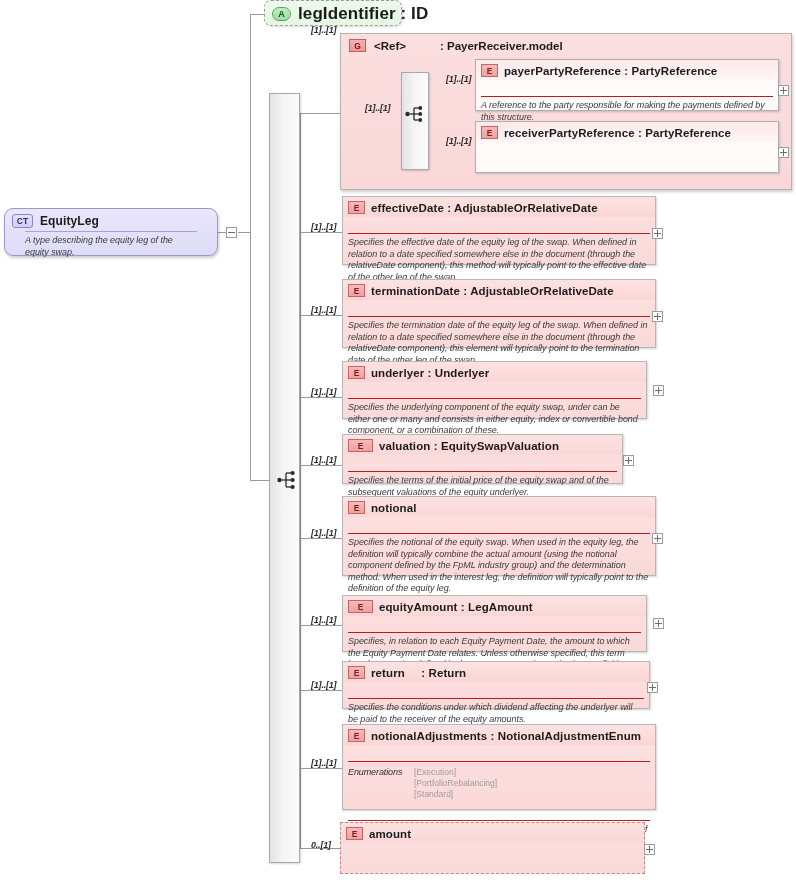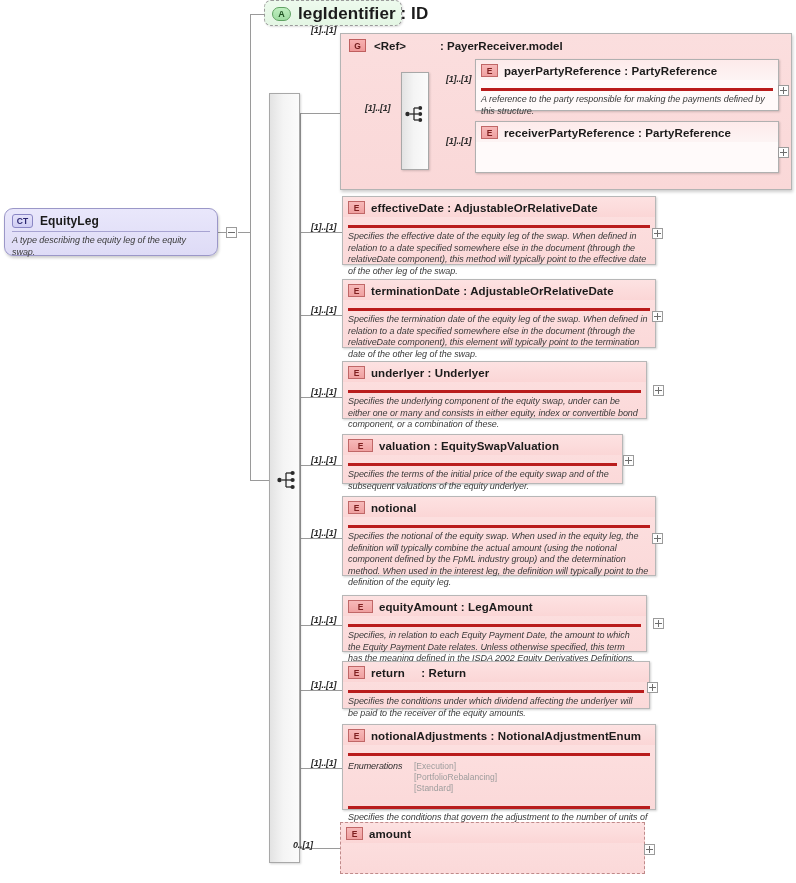--- a/index.html
+++ b/index.html
@@ -73,22 +73,22 @@
     background: linear-gradient(to bottom, #fde2e2 0%, #fbd6d6 100%);
   }
   .node .ntitle {
     font-size: 11.5px;
     font-weight: bold;
     color: #1b1b1b;
     white-space: nowrap;
     letter-spacing: 0.1px;
   }
   .node .nbody {
-    border-top: 3px solid #b91c1c;
-    margin: 8px 5px;
+    border-top: 1px solid #b91c1c;
+    margin: 16px 5px;
     padding: 3px 0 4px 0;
   }
   .node .ndesc {
     font-size: 9px;
     font-style: italic;
     color: #3a3a3a;
     line-height: 11.5px;
     letter-spacing: -0.05px;
   }
 
@@ -158,21 +158,21 @@
 
   
   #node-equityleg {
     border: 1px solid #9b97c8;
     border-radius: 9px;
     background: linear-gradient(to bottom,#e9e7fb,#dedbf6);
     box-shadow: 1px 2px 3px rgba(0,0,0,0.2);
   }
   #node-equityleg .nhead { background: transparent; padding: 5px 7px 3px 7px; }
   #node-equityleg .ntitle { font-size: 12px; }
-  #node-equityleg .nbody { border-top: 1px solid #a7a3d2; margin: 0 7px; }
+  #node-equityleg .nbody { border-top: 1px solid #a7a3d2; margin: 0 20px; }
 
   
   #group-ref {
     position: absolute;
     background: linear-gradient(to bottom,#fbdede,#fad8d8);
     border: 1px solid #b4b4b4;
     box-shadow: 1px 2px 3px rgba(0,0,0,0.2);
   }
   #group-ref .ghead {
     display: flex; align-items: center;
@@ -452,15 +452,15 @@
   <div class="node dashed pinkfill" style="left:340px; top:822px; width:305px; height:52px;">
     <div class="nhead">
       <span class="icon-e">E</span>
       <span class="ntitle">amount</span>
     </div>
   </div>
   <div class="pmbtn" style="left:644px; top:844px;">
     <span class="bar-h"></span>
       <span class="bar-v"></span>
   </div>
-  <div class="card" style="left:293px; top:840px;">0..[1]</div>
+  <div class="card" style="left:311px; top:840px;">0..[1]</div>
 
 </div>
 
 </body></html>

